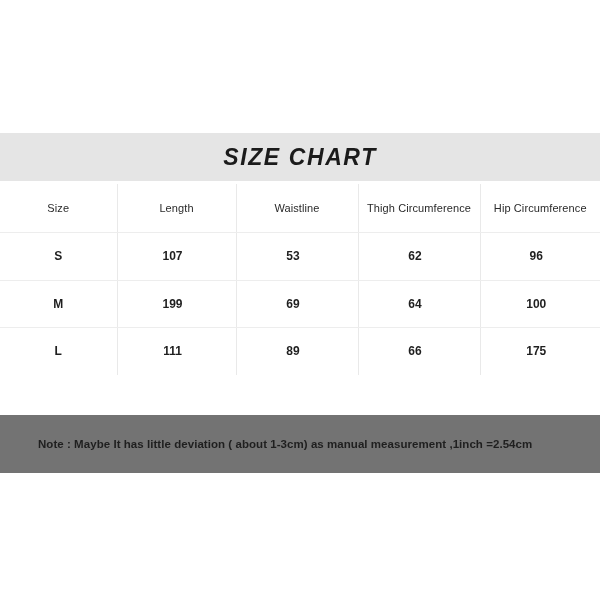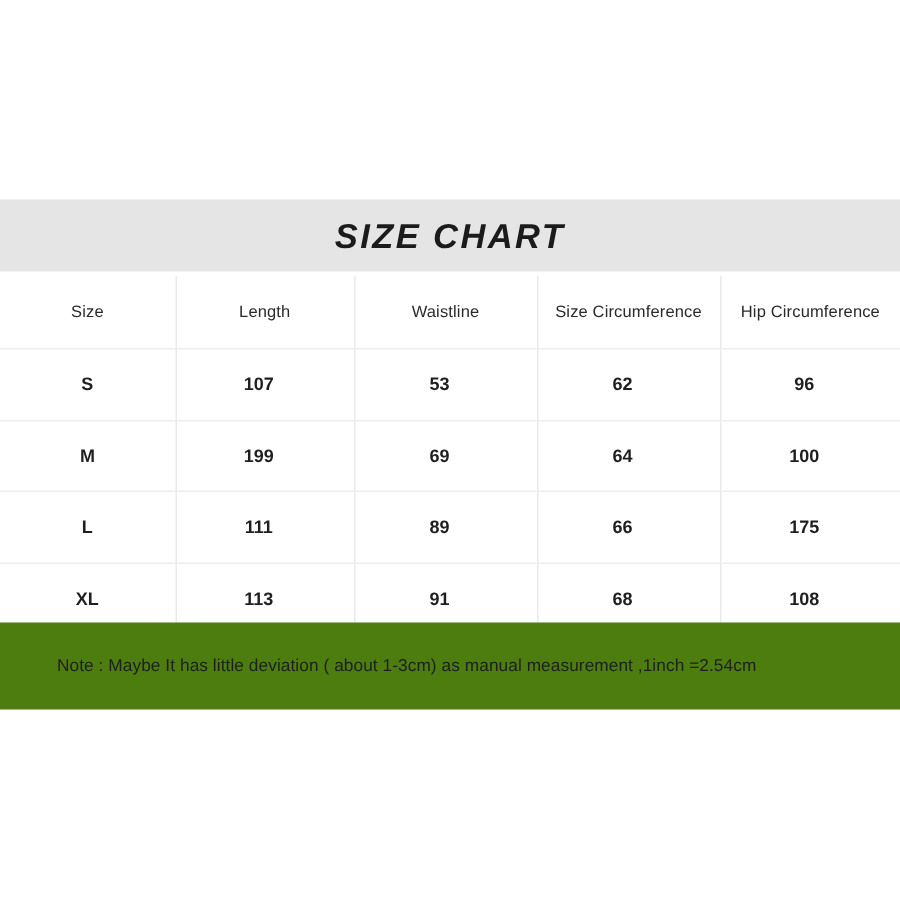--- a/index.html
+++ b/index.html
@@ -104,23 +104,24 @@
     left: 0;
   }
 
   
   .note-band {
     position: absolute;
     left: 0;
     top: 415px;
     width: 600px;
     height: 58px;
-    background: #4d7c0f;
+    background: #737373;
     display: flex;
     align-items: center;
+    font-weight: bold;
   }
   .note-text {
     font-size: 11.5px;
     color: #1f1f1f;
     padding-left: 38px;
     letter-spacing: 0.05px;
     white-space: nowrap;
   }
 </style>
 </head>
@@ -138,21 +139,21 @@
         <col class="c-len">
         <col class="c-waist">
         <col class="c-thigh">
         <col class="c-hip">
     </colgroup>
     <thead>
       <tr>
         <th>Size</th>
         <th>Length</th>
         <th>Waistline</th>
-        <th>Size Circumference</th>
+        <th>Thigh Circumference</th>
         <th>Hip Circumference</th>
       </tr>
     </thead>
     <tbody>
       <tr>
         <td class="col-size"><span class="cellval">S</span></td>
         <td><span class="cellval">107</span></td>
         <td><span class="cellval">53</span></td>
         <td><span class="cellval">62</span></td>
         <td><span class="cellval">96</span></td>
@@ -164,27 +165,20 @@
         <td><span class="cellval">64</span></td>
         <td><span class="cellval">100</span></td>
       </tr>
       <tr>
         <td class="col-size"><span class="cellval">L</span></td>
         <td><span class="cellval">111</span></td>
         <td><span class="cellval">89</span></td>
         <td><span class="cellval">66</span></td>
         <td><span class="cellval">175</span></td>
       </tr>
-      <tr>
-        <td class="col-size"><span class="cellval">XL</span></td>
-        <td><span class="cellval">113</span></td>
-        <td><span class="cellval">91</span></td>
-        <td><span class="cellval">68</span></td>
-        <td><span class="cellval">108</span></td>
-      </tr>
     </tbody>
   </table>
 
   <div class="note-band">
     <div class="note-text">Note : Maybe It has little deviation ( about 1-3cm) as manual measurement ,1inch =2.54cm</div>
   </div>
 
 </div>
 
 </body></html>

